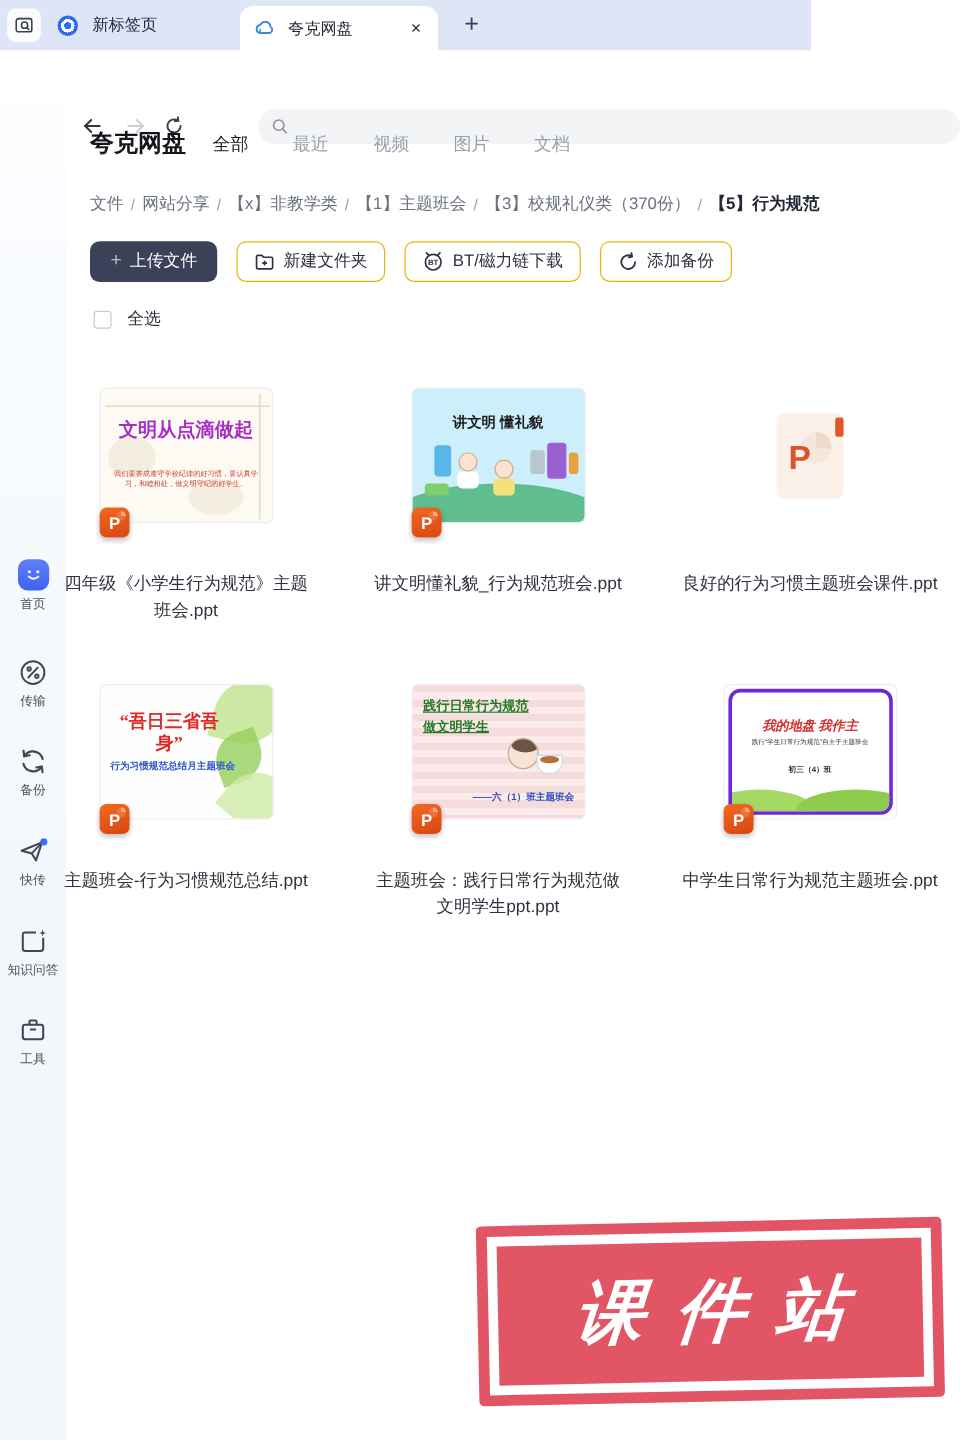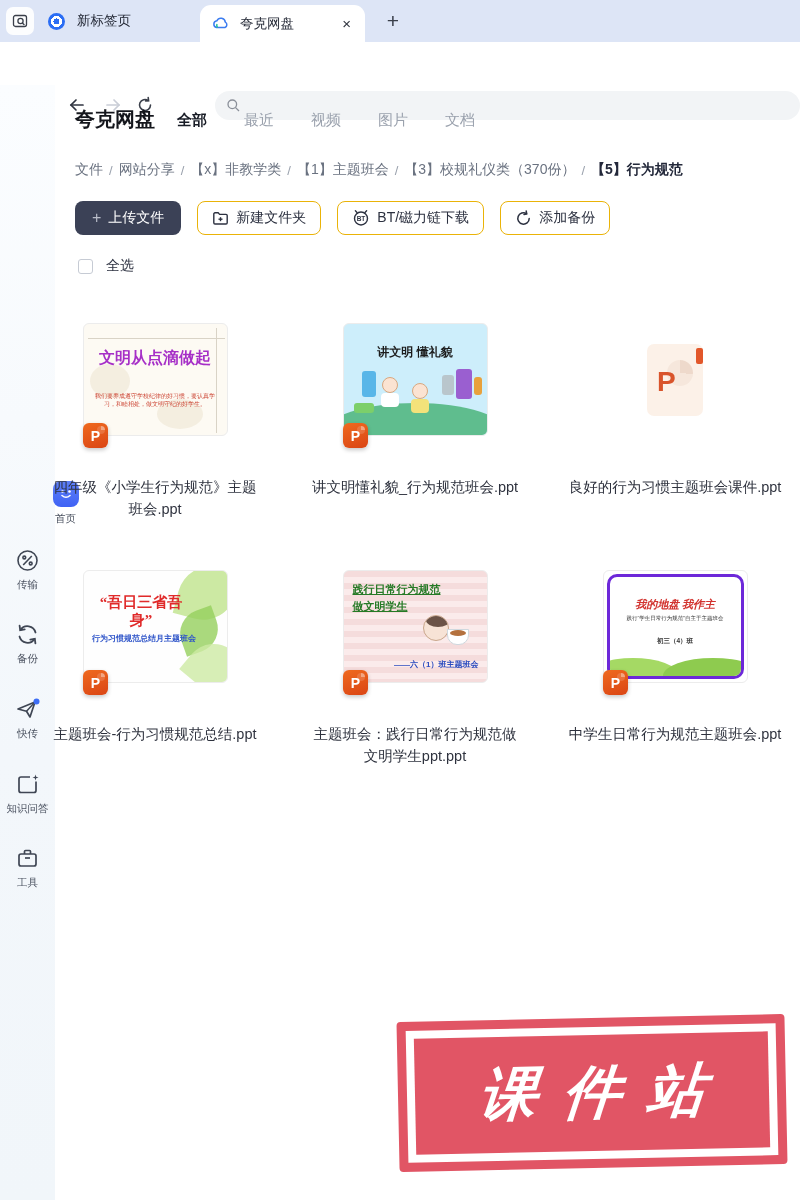--- a/index.html
+++ b/index.html
@@ -4,21 +4,21 @@
 <style>
   * { margin:0; padding:0; box-sizing:border-box; }
   html,body { width:800px; height:1200px; }
   body {
     font-family:"Liberation Sans","DejaVu Sans",sans-serif;
     background:#fff; position:relative; overflow:hidden; color:#2c3140;
   }
   svg { display:block; }
 
   
-  .browser-bar { position:absolute; left:0; top:0; width:800px; height:42px; background:#dde5f6; }
+  .browser-bar { position:absolute; left:0; top:0; width:676px; height:42px; background:#dde5f6; }
   .tab-search-btn { position:absolute; left:6px; top:7px; width:28px; height:28px;
     background:rgba(255,255,255,.9); border-radius:7px; display:flex; align-items:center; justify-content:center; }
   .tab-inactive { position:absolute; left:40px; top:0; height:42px; width:150px;
     display:flex; align-items:center; gap:12px; padding-left:8px; }
   .favicon-donut { width:17px; height:17px; border-radius:50%;
     background:radial-gradient(circle at 50% 50%, #2a6df4 0 3px, #ffffff 3px 5.6px, #2a6df4 5.6px); }
   .tab-title { font-size:13.5px; color:#262b38; }
   .tab-active { position:absolute; left:200px; top:5px; width:165px; height:37px; background:#fff;
     border-radius:11px 11px 0 0; display:flex; align-items:center; padding:0 12px; gap:10px; }
   .tab-active .tab-title { flex:1; }
@@ -42,21 +42,21 @@
   .side-item { position:absolute; left:0; width:55px; text-align:center; }
   .side-item .icn { display:flex; justify-content:center; margin-bottom:4px; }
   .side-label { font-size:11px; color:#4b5260; letter-spacing:0; display:block; transform:scale(.96); white-space:nowrap; }
   .home-icn { width:26px; height:26px; border-radius:8px; background:linear-gradient(180deg,#5e80f8,#3f62f4);
     display:flex; align-items:center; justify-content:center; }
 
   
   .page-title { position:absolute; left:75px; top:106px; font-size:20px; font-weight:bold; color:#14161c; }
   .view-tabs { position:absolute; left:177px; top:111px; display:flex; gap:37px; font-size:15px; }
   .view-tab { color:#9aa1ad; }
-  .view-tab.active { color:#181c26; font-weight:bold; }
+  .view-tab.active { color:#181c26; font-weight:normal; }
 
   
   .breadcrumb { position:absolute; left:75px; top:161px; display:flex; gap:6px; font-size:14px; color:#6a7280; align-items:center; }
   .crumb-sep { color:#9aa1ad; font-size:13px; }
   .crumb-last { color:#23283a; font-weight:bold; }
 
   
   .toolbar { position:absolute; left:75px; top:201px; display:flex; gap:16px; height:34px; }
   .btn { height:34px; border-radius:8px; display:flex; align-items:center; font-size:14px; gap:7px; }
   .btn-dark { background:#3b4156; color:#fff; padding:0 17px; }
@@ -199,21 +199,21 @@
       <svg width="15" height="15" viewBox="0 0 15 15" fill="none" stroke="#8a8f99" stroke-width="1.3">
         <circle cx="6.3" cy="6.3" r="4.3"></circle>
           <line x1="9.6" y1="9.6" x2="13" y2="13"></line>
       </svg>
     </span>
     <input type="text" value="" placeholder="" style="">
   </div>
 </div>
 
 <div class="sidebar">
-  <div class="side-item" style="top:396px;margin-left:38px;">
+  <div class="side-item" style="top:381px;">
     <span class="icn">
       <span class="home-icn">
         <svg width="16" height="12" viewBox="0 0 16 12" fill="none">
           <circle cx="4.5" cy="3.5" r="1.3" fill="#fff"></circle>
             <circle cx="11.5" cy="3.5" r="1.3" fill="#fff"></circle>
           <path d="M4 7.5 Q8 11 12 7.5" stroke="#fff" stroke-width="1.6" stroke-linecap="round"></path>
         </svg>
       </span>
     </span>
     <span class="side-label">首页</span>

